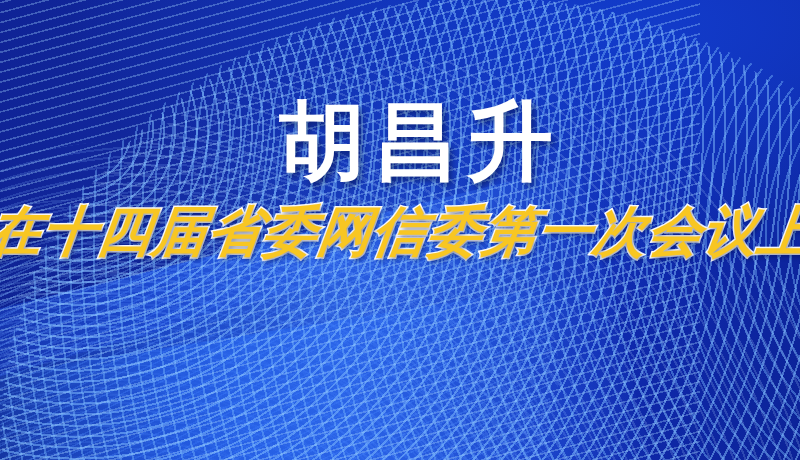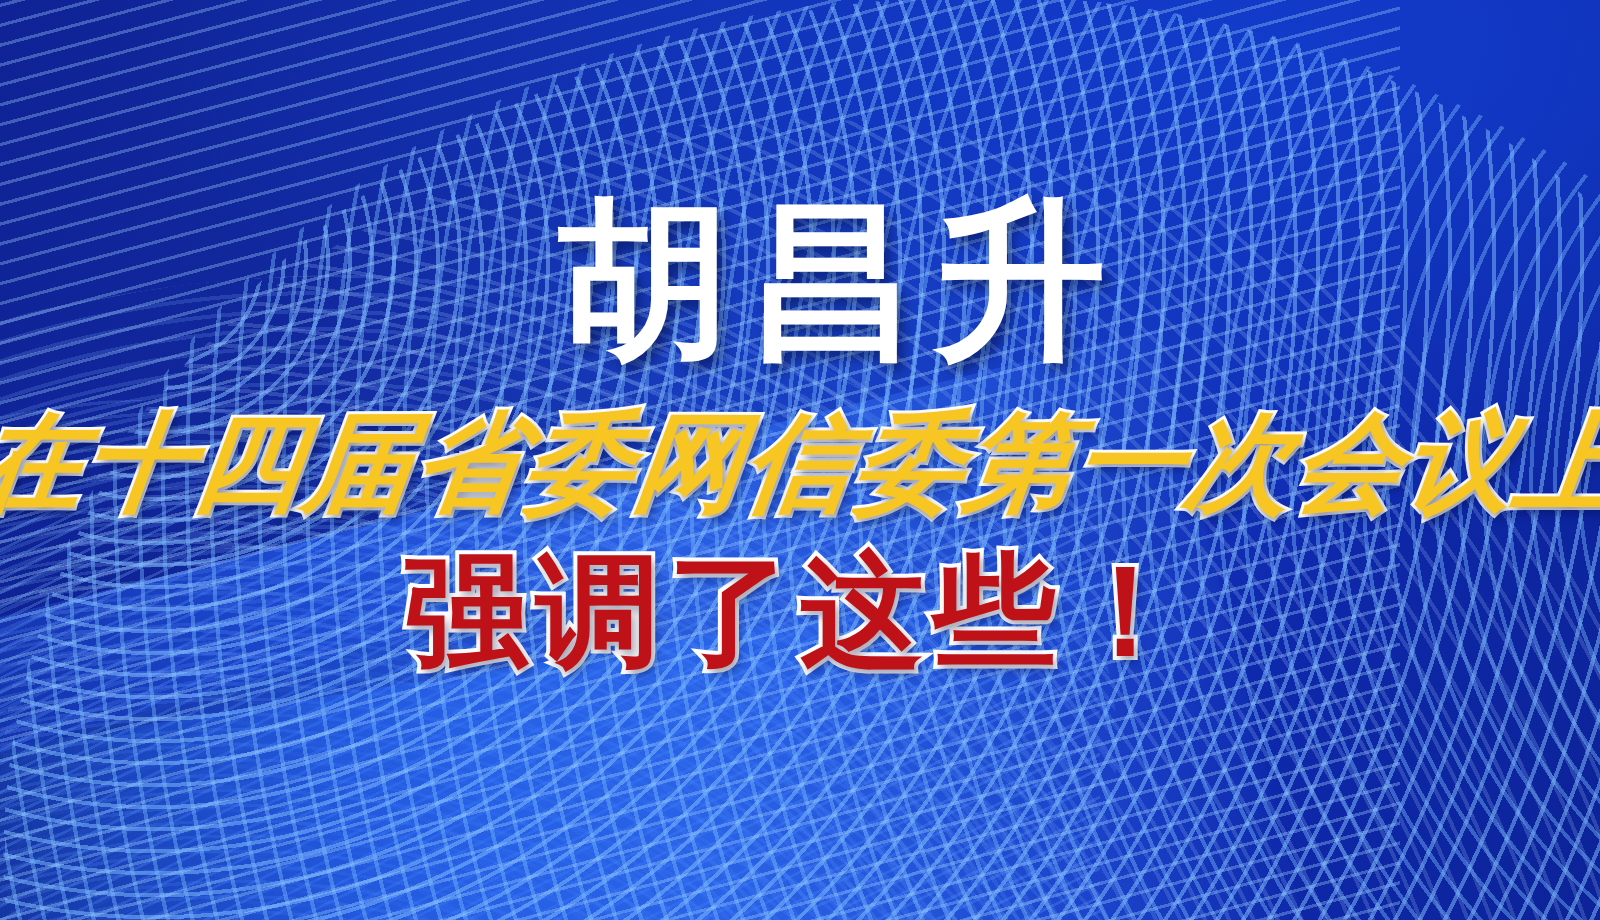--- a/index.html
+++ b/index.html
@@ -180,16 +180,15 @@
   <div class="layer arcs-bl"></div>
   <div class="layer ribbon"></div>
   <div class="layer ribbon2"></div>
   <div class="layer fan-a"></div>
   <div class="layer fan-b"></div>
   <div class="layer fan-c"></div>
 
   <div class="stack">
     <div class="headline">胡昌升</div>
     <div class="subline">在十四届省委网信委第一次会议上</div>
-    <div class="kicker">强调了这些！</div>
   </div>
 
 </div>
 
 </body></html>

